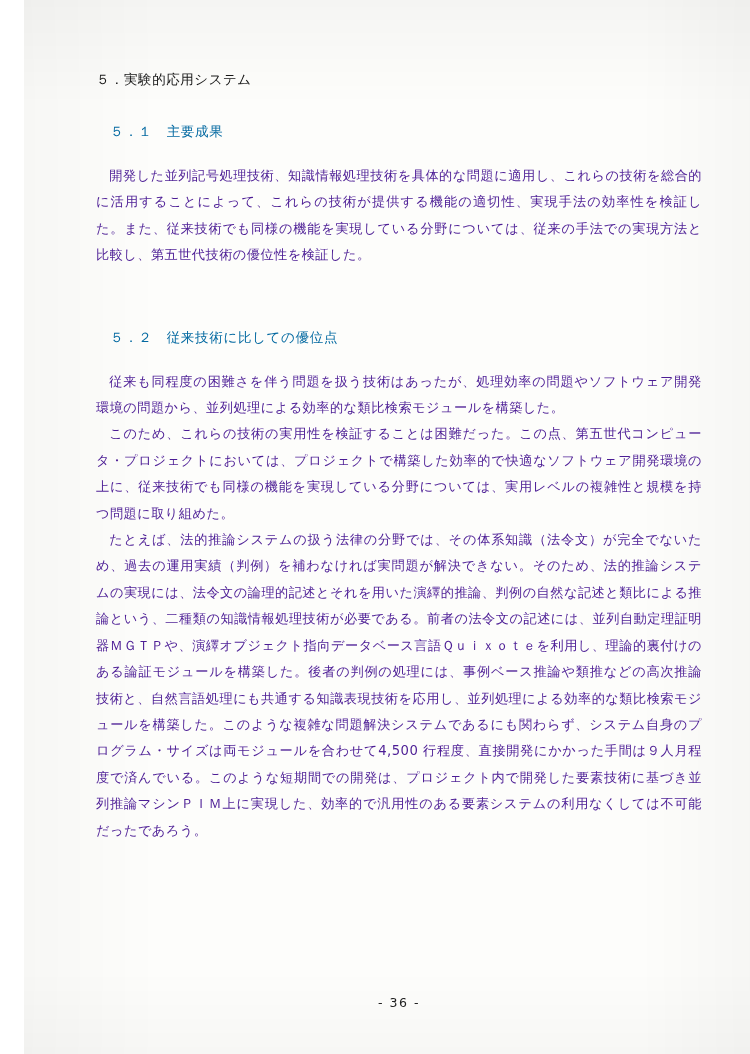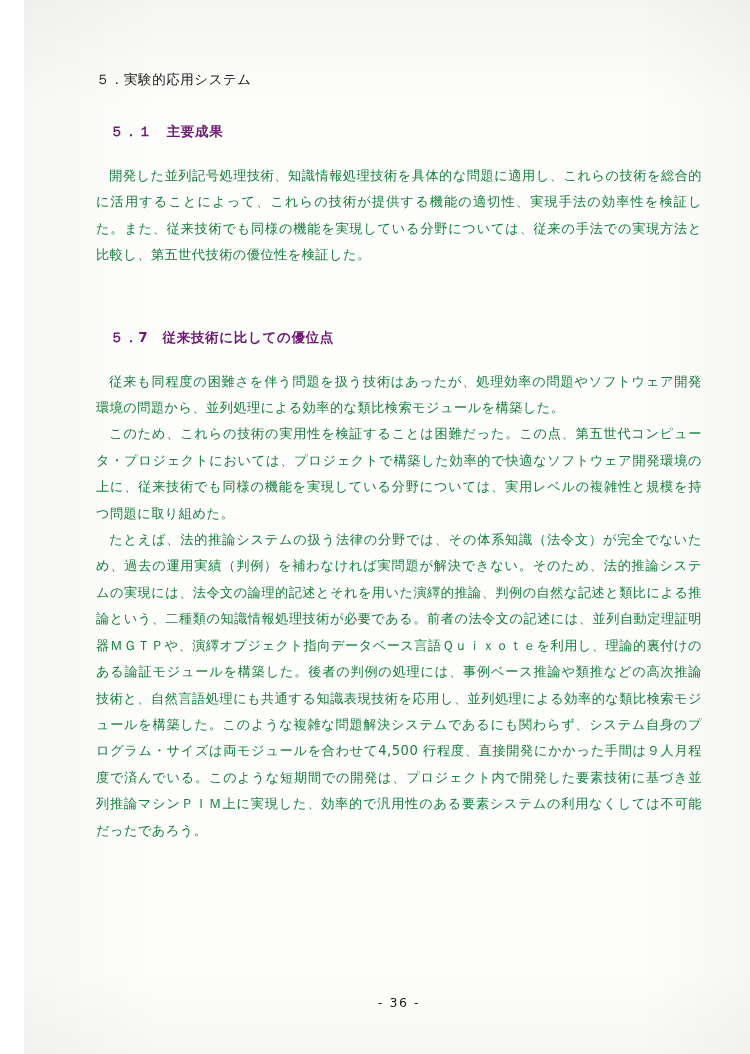--- a/index.html
+++ b/index.html
@@ -43,42 +43,42 @@
   h1.section-title {
     font-size: 13.5px;
     font-weight: normal;
     letter-spacing: 0.04em;
     margin: 0 0 34px 0;
     color: #171717;
   }
 
   h2.subsection-title {
     font-size: 13.5px;
-    font-weight: bold;
+    font-weight: normal;
     letter-spacing: 0.05em;
     margin: 0 0 22px 14px;
-    color: #701a75;
+    color: #0369a1;
   }
 
   .block {
     margin-bottom: 34px;
   }
   .block:last-child {
     margin-bottom: 0;
   }
 
   p.para {
     font-size: 13.2px;
     line-height: 2.0;
     letter-spacing: 0.035em;
     margin: 0;
     text-align: justify;
     text-justify: inter-ideograph;
     text-indent: 1em;
-    color: #15803d;
+    color: #4c1d95;
   }
   .spacer-md { height: 26px; }
 
   .page-number {
     position: absolute;
     left: 0;
     right: 0;
     bottom: 44px;
     text-align: center;
     font-size: 12.5px;
@@ -95,21 +95,21 @@
     <h1 class="section-title">５．実験的応用システム</h1>
 
     <div class="block">
       <h2 class="subsection-title">５．１　主要成果</h2>
       <p class="para">開発した並列記号処理技術、知識情報処理技術を具体的な問題に適用し、これらの技術を総合的に活用することによって、これらの技術が提供する機能の適切性、実現手法の効率性を検証した。また、従来技術でも同様の機能を実現している分野については、従来の手法での実現方法と比較し、第五世代技術の優位性を検証した。</p>
     </div>
 
     <div class="spacer-md"></div>
 
     <div class="block">
-      <h2 class="subsection-title">５．7　従来技術に比しての優位点</h2>
+      <h2 class="subsection-title">５．２　従来技術に比しての優位点</h2>
       <p class="para">従来も同程度の困難さを伴う問題を扱う技術はあったが、処理効率の問題やソフトウェア開発環境の問題から、並列処理による効率的な類比検索モジュールを構築した。</p>
       <p class="para">このため、これらの技術の実用性を検証することは困難だった。この点、第五世代コンピュータ・プロジェクトにおいては、プロジェクトで構築した効率的で快適なソフトウェア開発環境の上に、従来技術でも同様の機能を実現している分野については、実用レベルの複雑性と規模を持つ問題に取り組めた。</p>
       <p class="para">たとえば、法的推論システムの扱う法律の分野では、その体系知識（法令文）が完全でないため、過去の運用実績（判例）を補わなければ実問題が解決できない。そのため、法的推論システムの実現には、法令文の論理的記述とそれを用いた演繹的推論、判例の自然な記述と類比による推論という、二種類の知識情報処理技術が必要である。前者の法令文の記述には、並列自動定理証明器ＭＧＴＰや、演繹オブジェクト指向データベース言語Ｑｕｉｘｏｔｅを利用し、理論的裏付けのある論証モジュールを構築した。後者の判例の処理には、事例ベース推論や類推などの高次推論技術と、自然言語処理にも共通する知識表現技術を応用し、並列処理による効率的な類比検索モジュールを構築した。このような複雑な問題解決システムであるにも関わらず、システム自身のプログラム・サイズは両モジュールを合わせて4,500 行程度、直接開発にかかった手間は９人月程度で済んでいる。このような短期間での開発は、プロジェクト内で開発した要素技術に基づき並列推論マシンＰＩＭ上に実現した、効率的で汎用性のある要素システムの利用なくしては不可能だったであろう。</p>
     </div>
 
   </div>
 
   <div class="page-number">- 36 -</div>
 </div>
 

